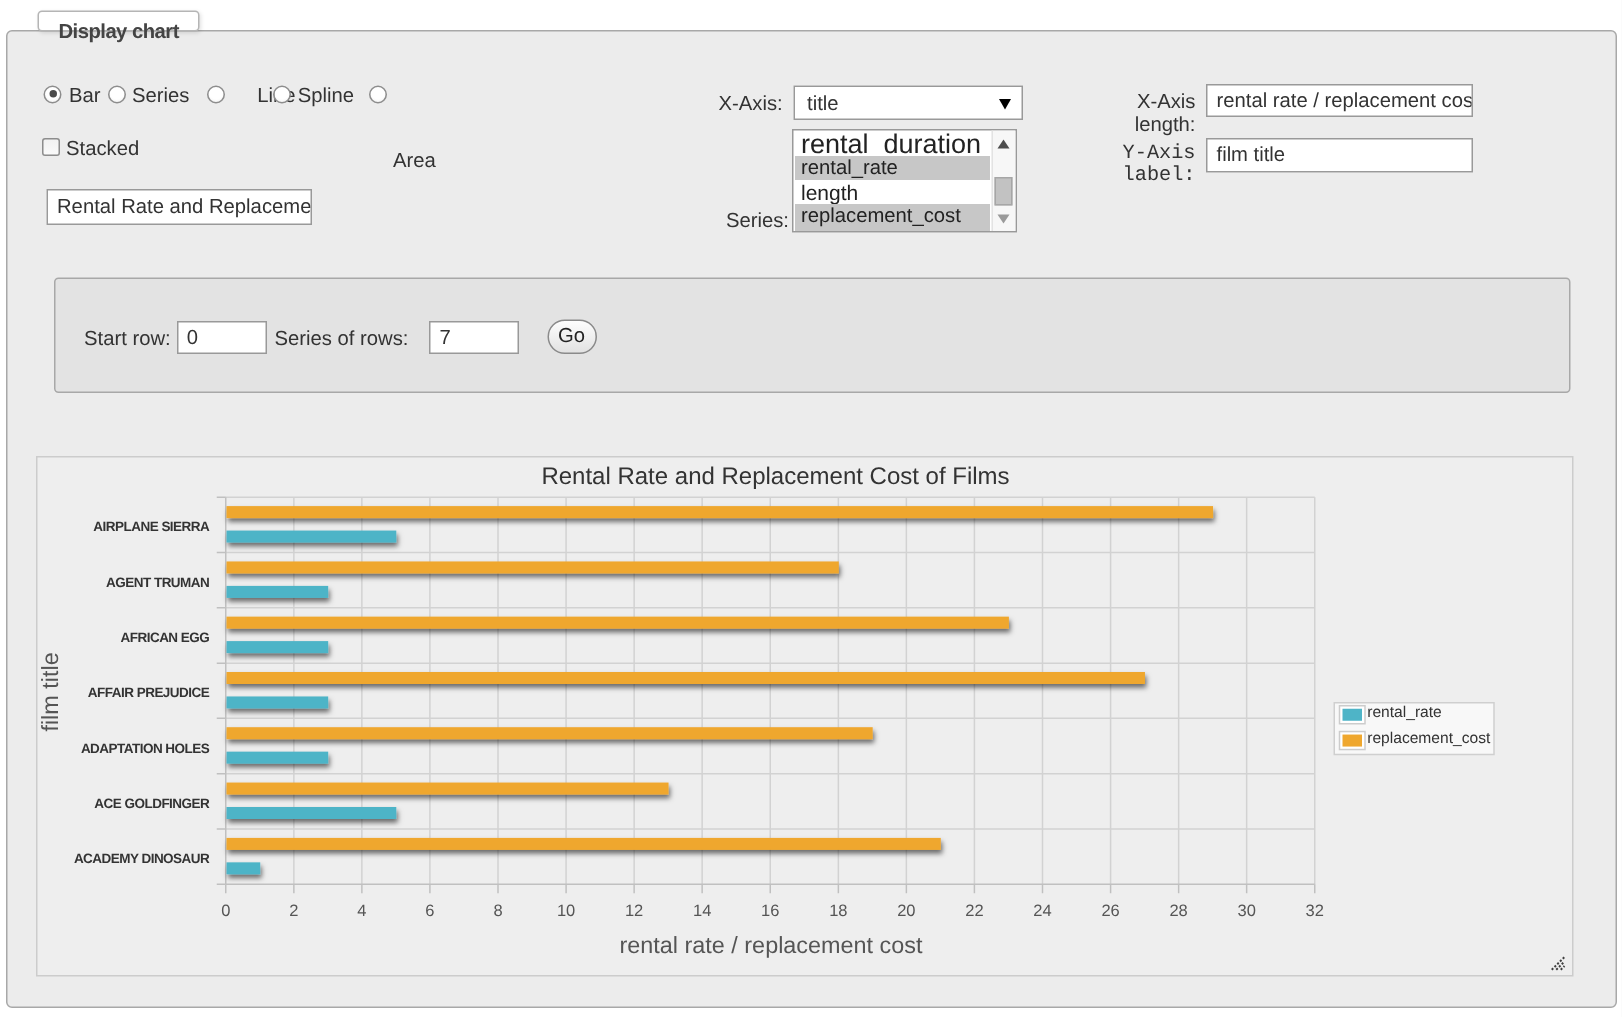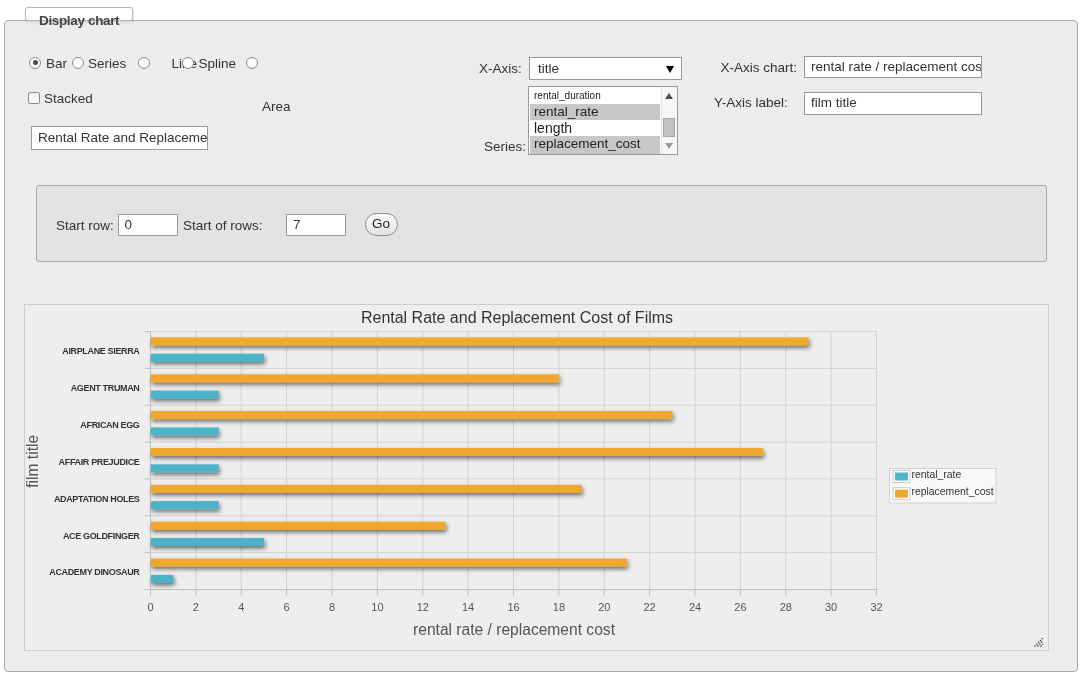--- a/index.html
+++ b/index.html
@@ -35,40 +35,40 @@
 
 <div class="abs inp" style="left:31px; top:125.5px; width:177px; height:24.5px; line-height:22px; padding-left:6px; white-space:nowrap; overflow:hidden;">Rental Rate and Replacement Cost</div>
 
 <div class="abs lbl" style="left:479px; top:61px; width:47px; text-align:left;">X-Axis:</div>
 <div class="abs inp" style="left:529px; top:57px; width:153px; height:23px; line-height:21px; padding-left:8px;">title
   <span style="position:absolute; right:7px; top:7.5px; width:0; height:0; border-left:4.5px solid transparent; border-right:4.5px solid transparent; border-top:7px solid #000;"></span>
 </div>
 
 <div class="abs lbl" style="left:479px; top:139px; width:47px; text-align:right;">Series:</div>
 <div class="abs" style="left:528px; top:85.5px; width:149.5px; height:69.5px; background:#fff; border:1px solid #999; overflow:hidden;">
-  <div style="position:absolute; left:1px; top:1px; right:17px; height:16.3px; font-size:10px; color:#222; padding-left:4px; line-height:16.3px;">rental_duration</div>
+  <div style="position:absolute; left:1px; top:1px; right:17px; height:16.3px; font-size:18px; color:#222; padding-left:4px; line-height:16.3px;">rental_duration</div>
   <div style="position:absolute; left:1px; top:17.3px; right:17px; height:16.3px; font-size:13.5px; color:#222; padding-left:4px; line-height:16.3px; background:#c7c7c7;">rental_rate</div>
   <div style="position:absolute; left:1px; top:33.6px; right:17px; height:16.3px; font-size:14px; color:#222; padding-left:4px; line-height:16.3px;">length</div>
   <div style="position:absolute; left:1px; top:49.9px; right:17px; height:17.6px; font-size:13.5px; color:#222; padding-left:4px; line-height:16.3px; background:#c7c7c7;">replacement_cost</div>
 
   <div style="position:absolute; right:0; top:0; width:16px; height:67.5px; background:#f7f7f7; border-left:1px solid #e3e3e3;"></div>
   <div style="position:absolute; right:3.5px; top:6px; width:0; height:0; border-left:4.5px solid transparent; border-right:4.5px solid transparent; border-bottom:6px solid #4d4d4d;"></div>
   <div style="position:absolute; right:1.5px; top:31px; width:12px; height:19px; background:#c2c2c2; border:1px solid #a6a6a6;"></div>
   <div style="position:absolute; right:3.5px; top:56px; width:0; height:0; border-left:4.5px solid transparent; border-right:4.5px solid transparent; border-top:6px solid #9a9a9a;"></div>
 </div>
 
-<div class="abs lbl" style="left:714px; top:60px; width:83px; text-align:right;">X-Axis chart:</div>
+<div class="abs lbl" style="left:714px; top:60px; width:83px; text-align:right;">X-Axis length:</div>
 <div class="abs inp" style="left:804px; top:55.5px; width:178px; height:22.5px; line-height:20px; padding-left:6px; white-space:nowrap; overflow:hidden;">rental rate / replacement cost</div>
-<div class="abs lbl" style="left:714px; top:95px; width:83px; ">Y-Axis label:</div>
+<div class="abs lbl" style="left:714px; top:95px; width:83px; text-align:right;font-family:Liberation Mono, monospace;">Y-Axis label:</div>
 <div class="abs inp" style="left:804px; top:92px; width:178px; height:22.5px; line-height:20px; padding-left:6px;">film title</div>
 
 <div class="abs" style="left:36px; top:185px; width:1011px; height:77px; background:#e3e3e3; border:1px solid #a8a8a8; border-radius:3px;"></div>
 <div class="abs lbl" style="left:56px; top:218px;">Start row:</div>
 <div class="abs inp" style="left:117.5px; top:214px; width:60px; height:22px; line-height:20px; padding-left:6px;">0</div>
-<div class="abs lbl" style="left:183px; top:218px;">Start of rows:</div>
+<div class="abs lbl" style="left:183px; top:218px;">Series of rows:</div>
 <div class="abs inp" style="left:286px; top:214px; width:60px; height:22px; line-height:20px; padding-left:6px;">7</div>
 <div class="abs" style="left:364.5px; top:213px; width:33px; height:22.5px; border:1px solid #8a8a8a; border-radius:11.5px; background:linear-gradient(#fdfdfd,#e2e2e2); font-size:13.5px; color:#222; text-align:center; line-height:20.5px;">Go</div>
 
 <div class="abs" style="left:24px; top:304px; width:1025px; height:347px; background:#eee; border:1px solid #ccc;">
 <svg width="1023" height="345" viewBox="0 0 1023 345" style="display:block">
   <defs>
     <filter id="sh" x="-30%" y="-80%" width="160%" height="300%">
       <feDropShadow dx="1" dy="2.5" stdDeviation="1.9" flood-color="#000" flood-opacity="0.55"></feDropShadow>
     </filter>
   </defs>

